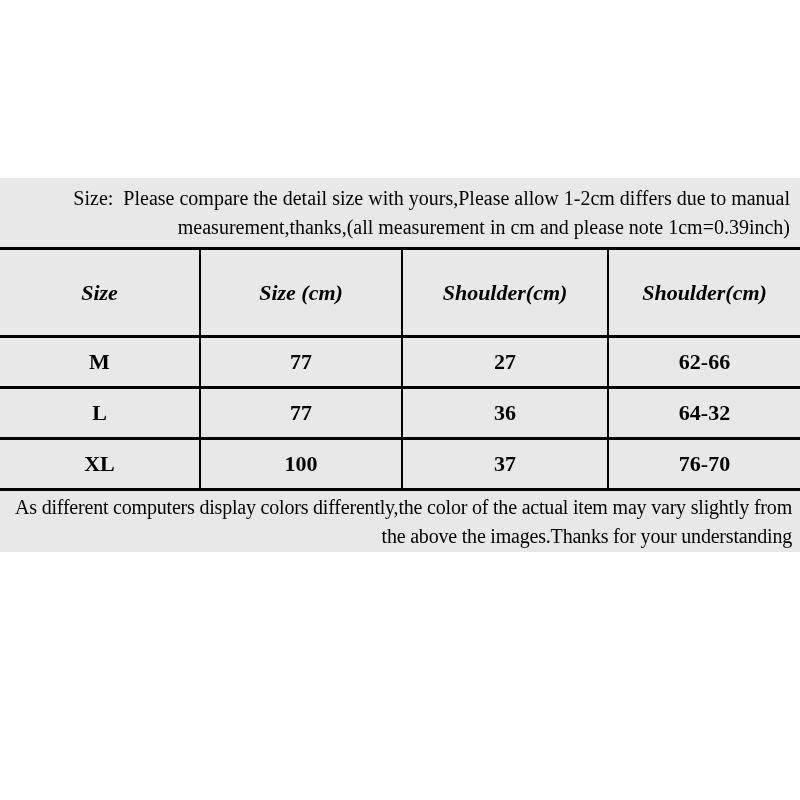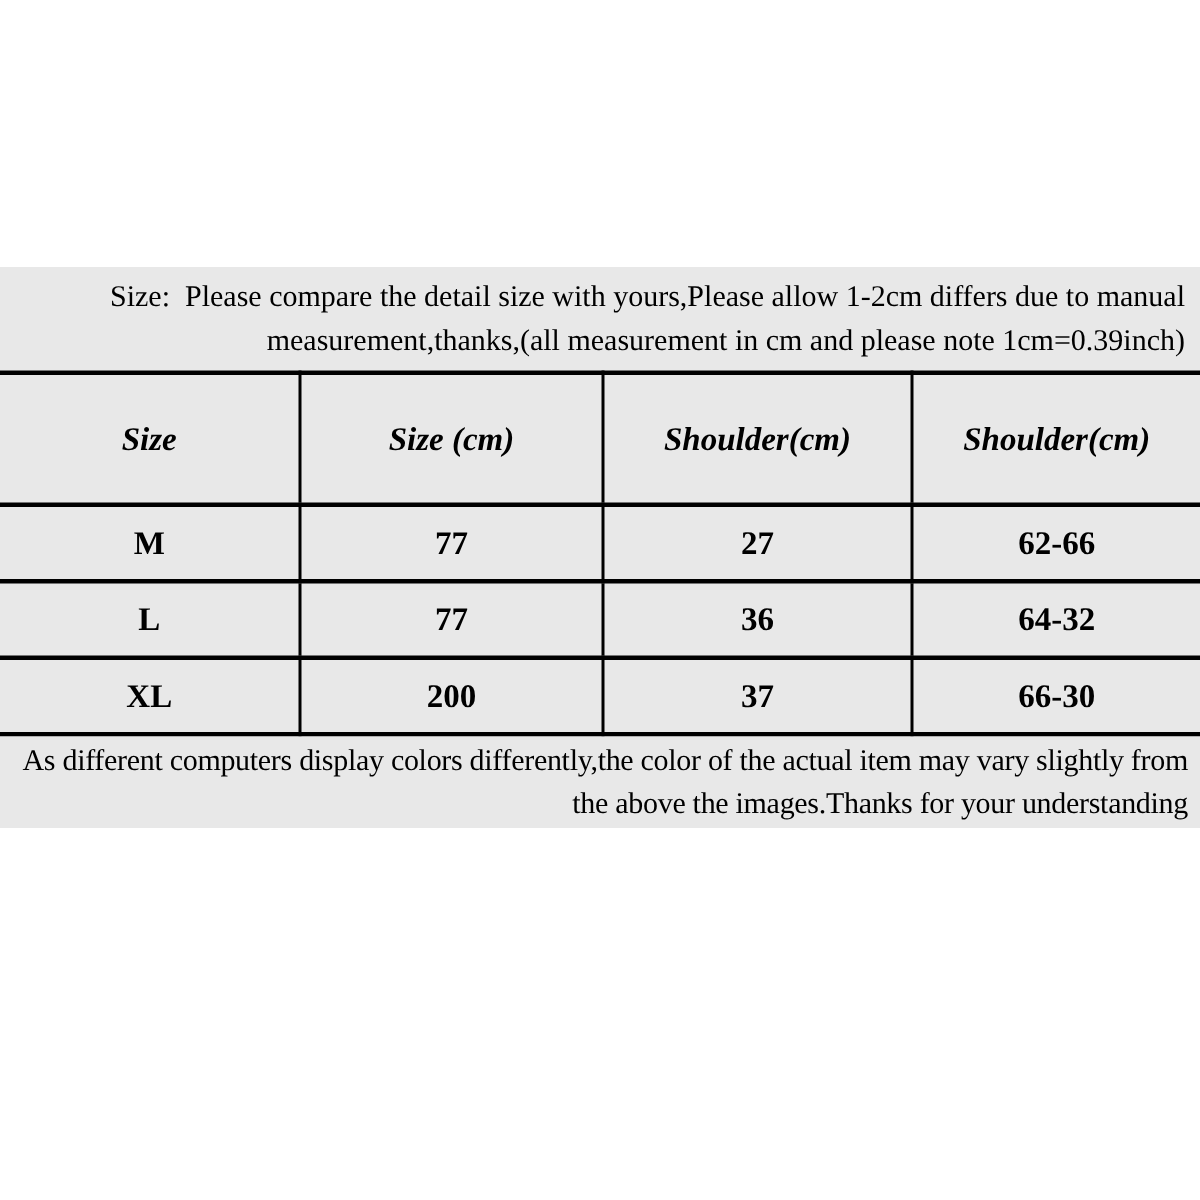--- a/index.html
+++ b/index.html
@@ -103,22 +103,22 @@
         <td>62-66</td>
       </tr>
       <tr>
         <td>L</td>
         <td>77</td>
         <td>36</td>
         <td>64-32</td>
       </tr>
       <tr>
         <td>XL</td>
-        <td>200</td>
+        <td>100</td>
         <td>37</td>
-        <td>66-30</td>
+        <td>76-70</td>
       </tr>
     </tbody>
   </table>
 
   <div class="note bottom-note">As different computers display colors differently,the color of the actual item may vary slightly from the above the images.Thanks for your understanding</div>
 
 </div>
 
 </body></html>

